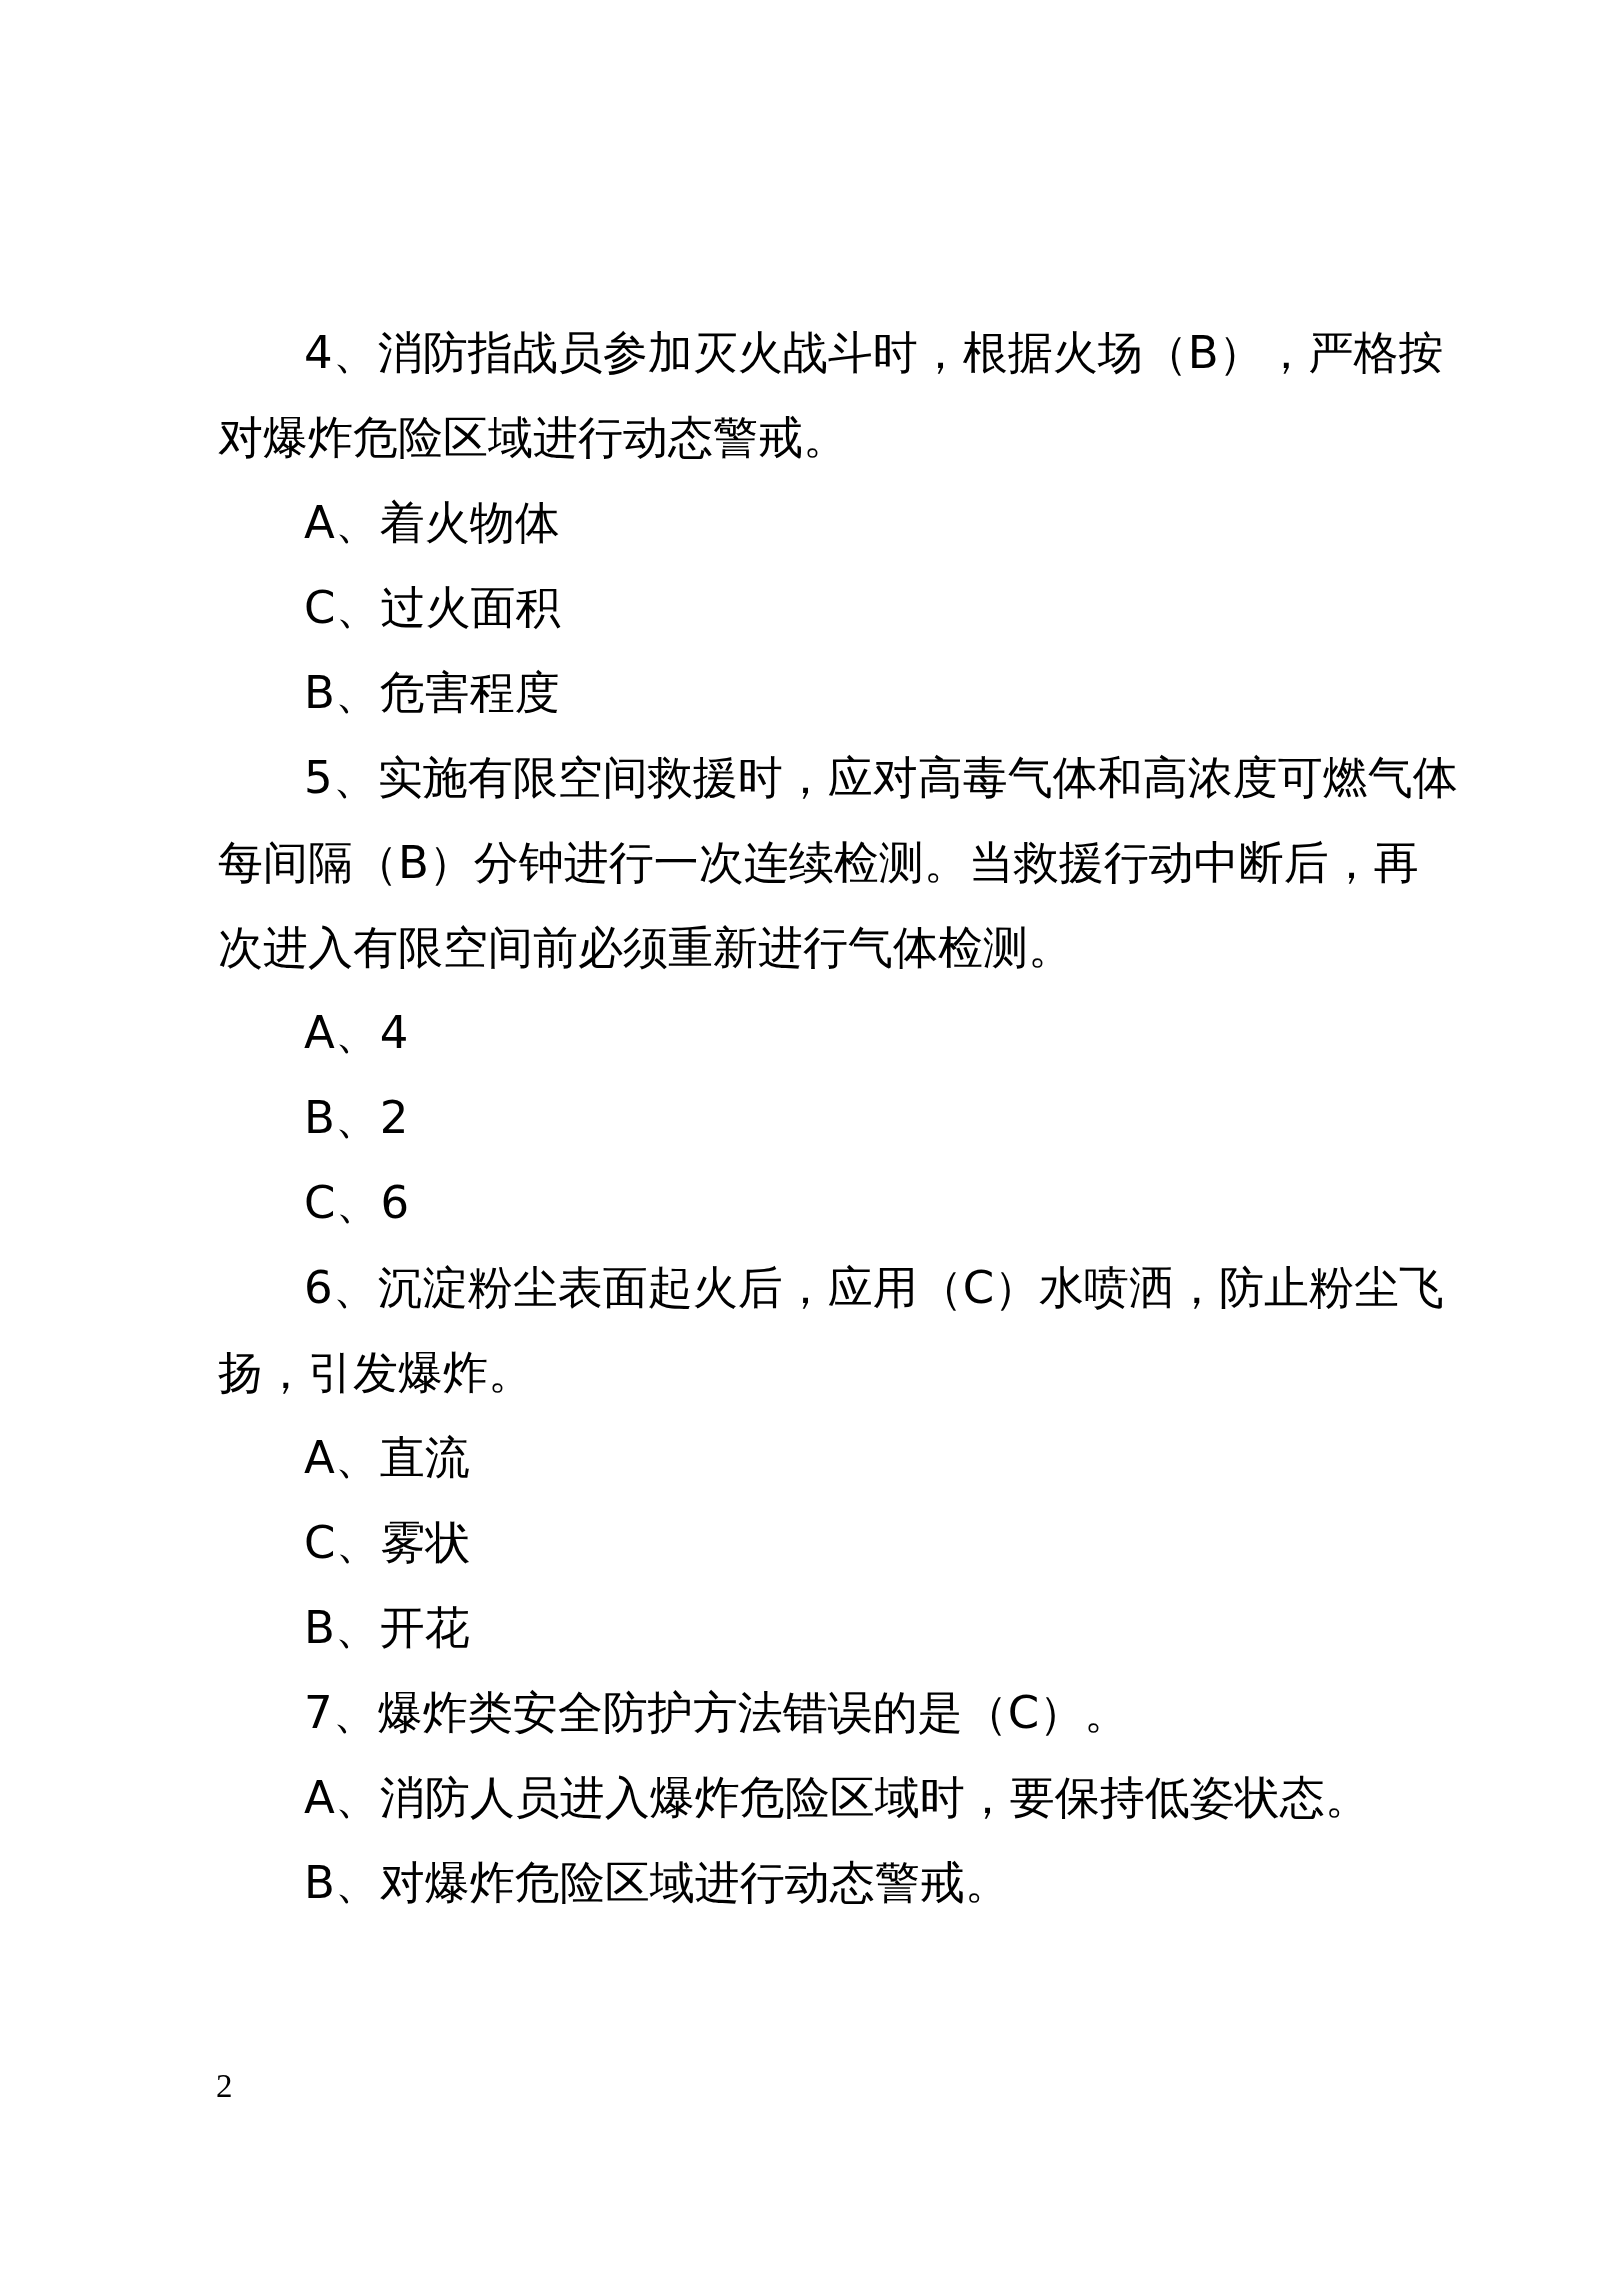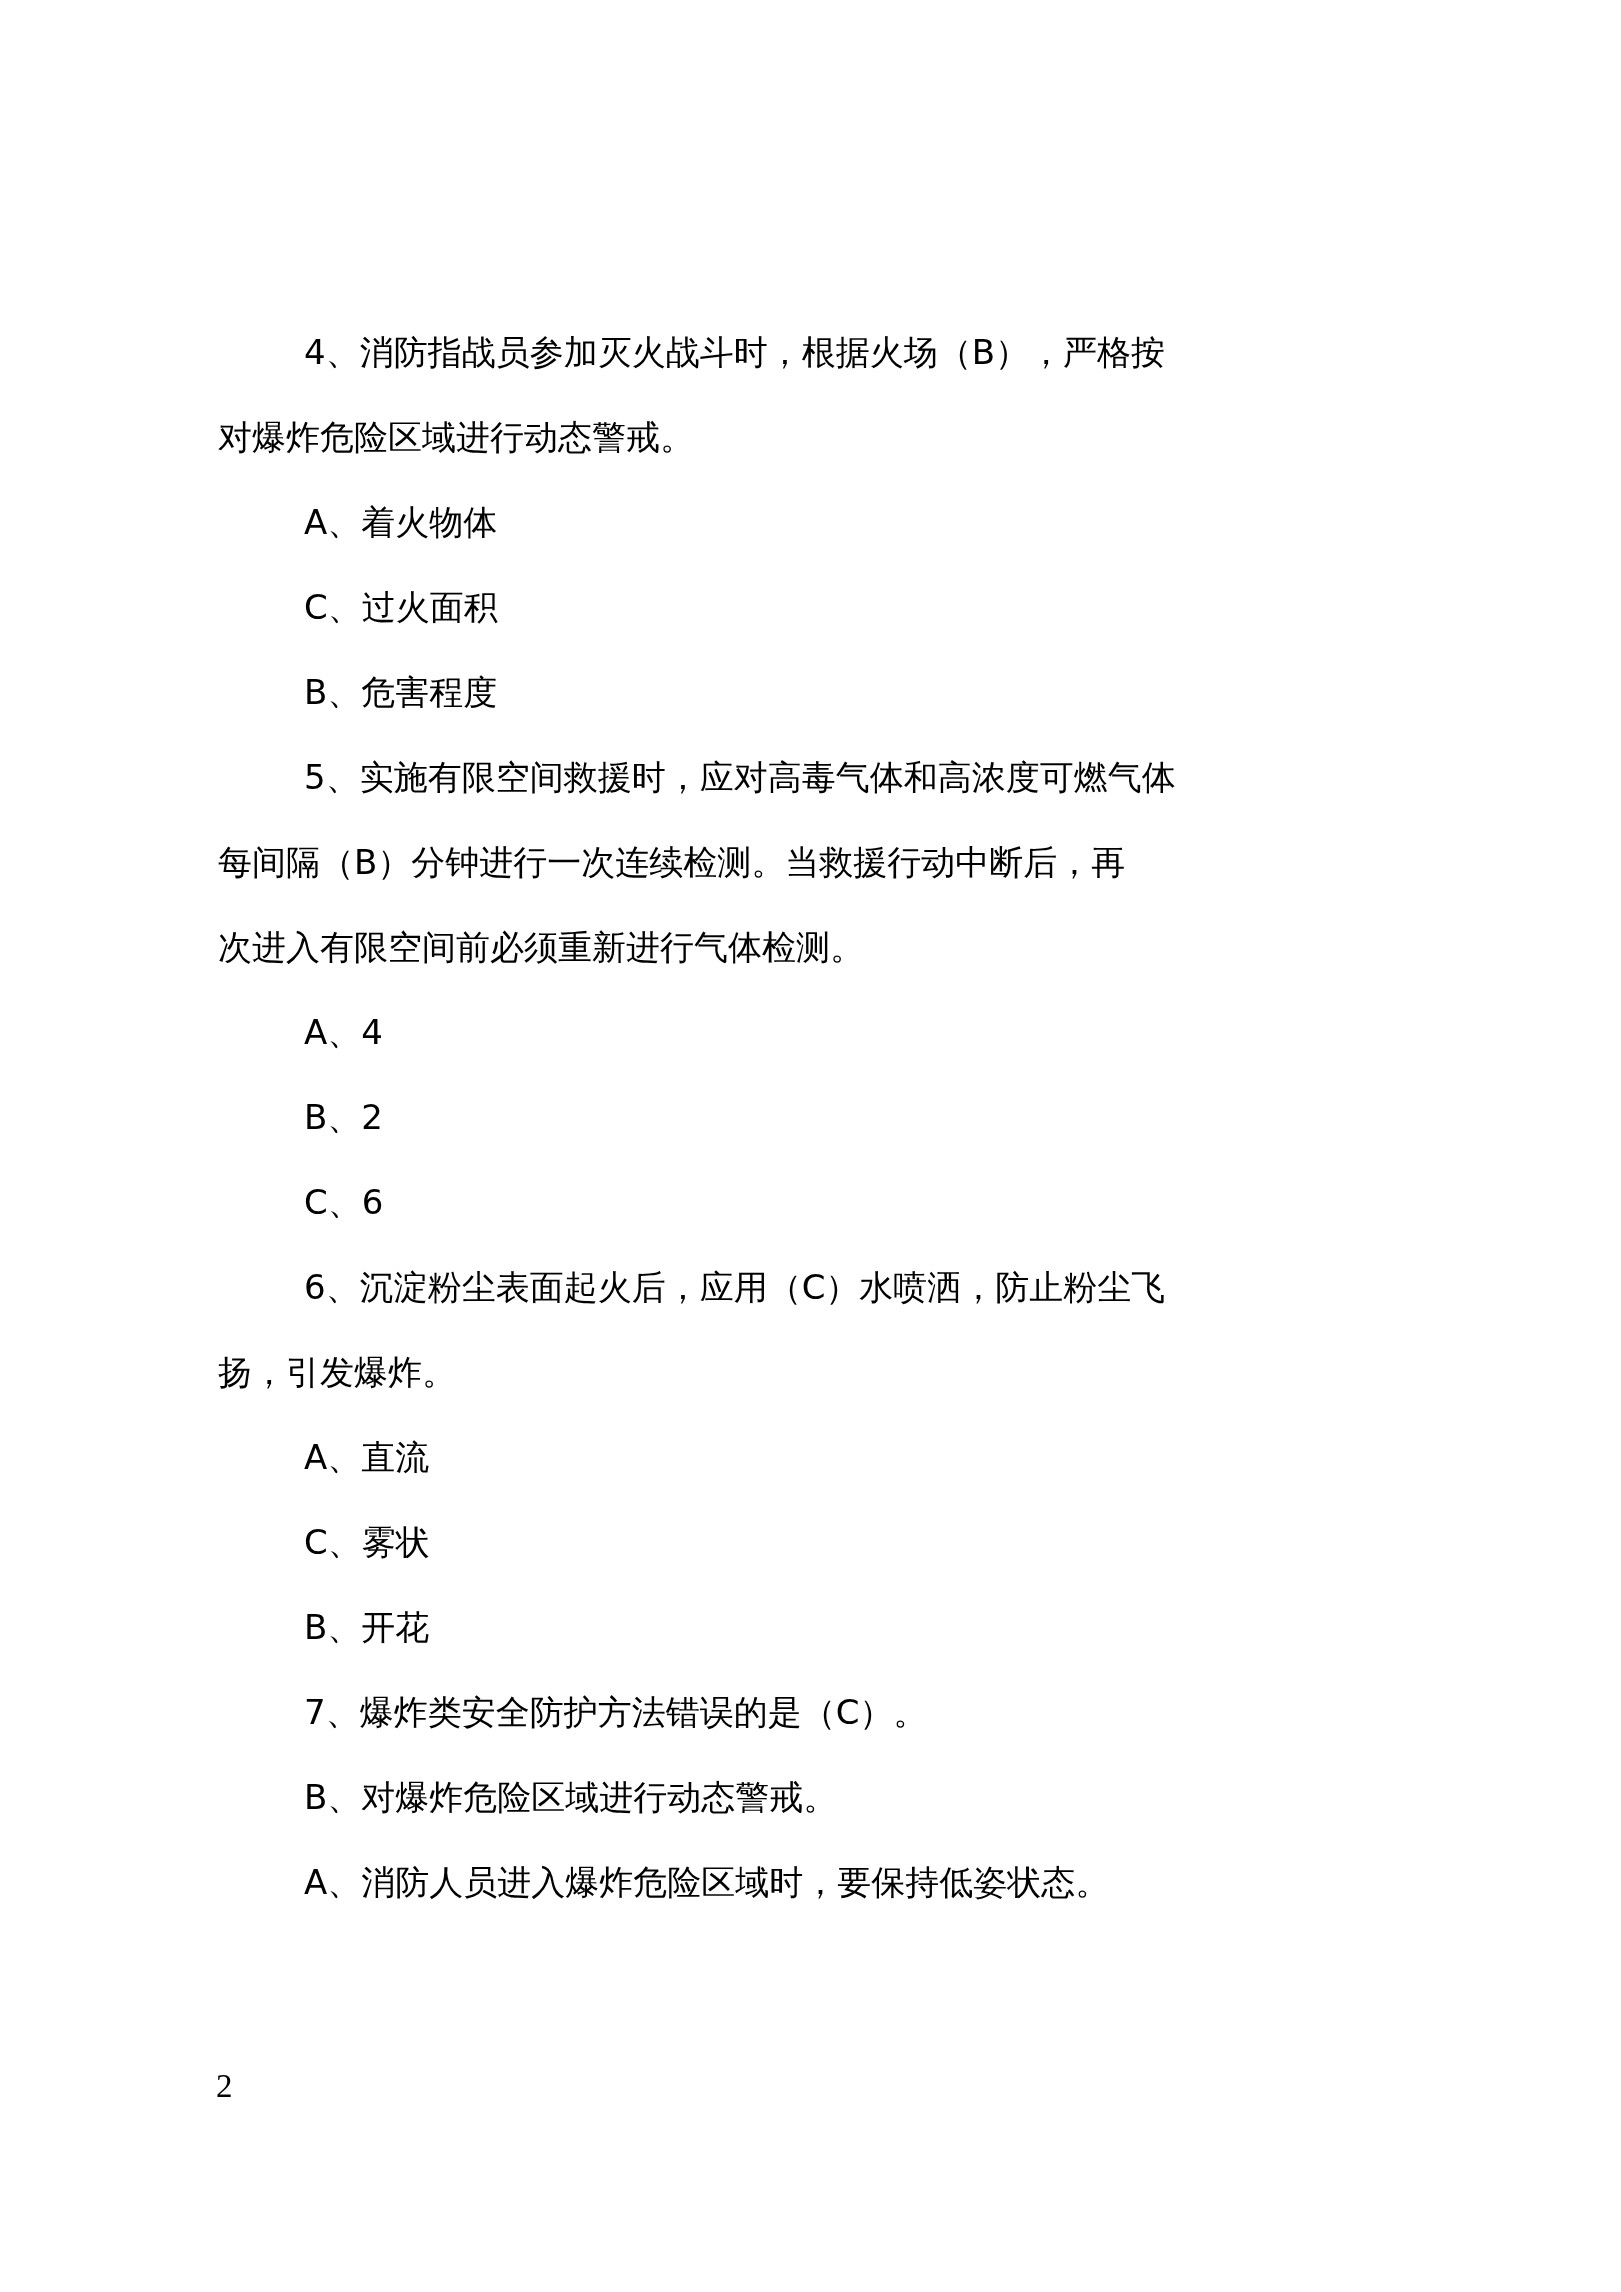--- a/index.html
+++ b/index.html
@@ -1,20 +1,20 @@
 <!DOCTYPE html>
 <html><head>
 <meta charset="utf-8">
 <style>
   html, body { margin: 0; padding: 0; background: #ffffff; }
   body { width: 1621px; height: 2293px; position: relative; overflow: hidden;
          font-family: "DejaVu Sans", "Liberation Sans", sans-serif; color: #000; }
   .page { position: absolute; left: 0; top: 0; width: 1621px; height: 2293px; }
   .content { position: absolute; left: 218px; top: 310px; width: 1208px; }
-  .line { height: 85px; line-height: 85px; font-size: 34px; white-space: nowrap; letter-spacing: 0px; }
+  .line { height: 85px; line-height: 85px; font-size: 45px; white-space: nowrap; letter-spacing: 0px; }
   .indent { padding-left: 86px; }
   .page-number { position: absolute; left: 216px; top: 2068px; font-family: "Liberation Serif", "DejaVu Serif", serif; font-size: 33px; }
 </style>
 </head>
 <body>
 
 <div class="page">
   <div class="content">
 
     <div>
@@ -37,21 +37,21 @@
     <div>
       <div class="line indent">6、沉淀粉尘表面起火后，应用（C）水喷洒，防止粉尘飞</div>
       <div class="line">扬，引发爆炸。</div>
       <div class="line indent">A、直流</div>
       <div class="line indent">C、雾状</div>
       <div class="line indent">B、开花</div>
     </div>
 
     <div>
       <div class="line indent">7、爆炸类安全防护方法错误的是（C）。</div>
+      <div class="line indent">A、消防人员进入爆炸危险区域时，要保持低姿状态。</div>
       <div class="line indent">B、对爆炸危险区域进行动态警戒。</div>
-      <div class="line indent">A、消防人员进入爆炸危险区域时，要保持低姿状态。</div>
     </div>
 
   </div>
 
   <div class="page-number">2</div>
 </div>
 
 
 </body></html>

